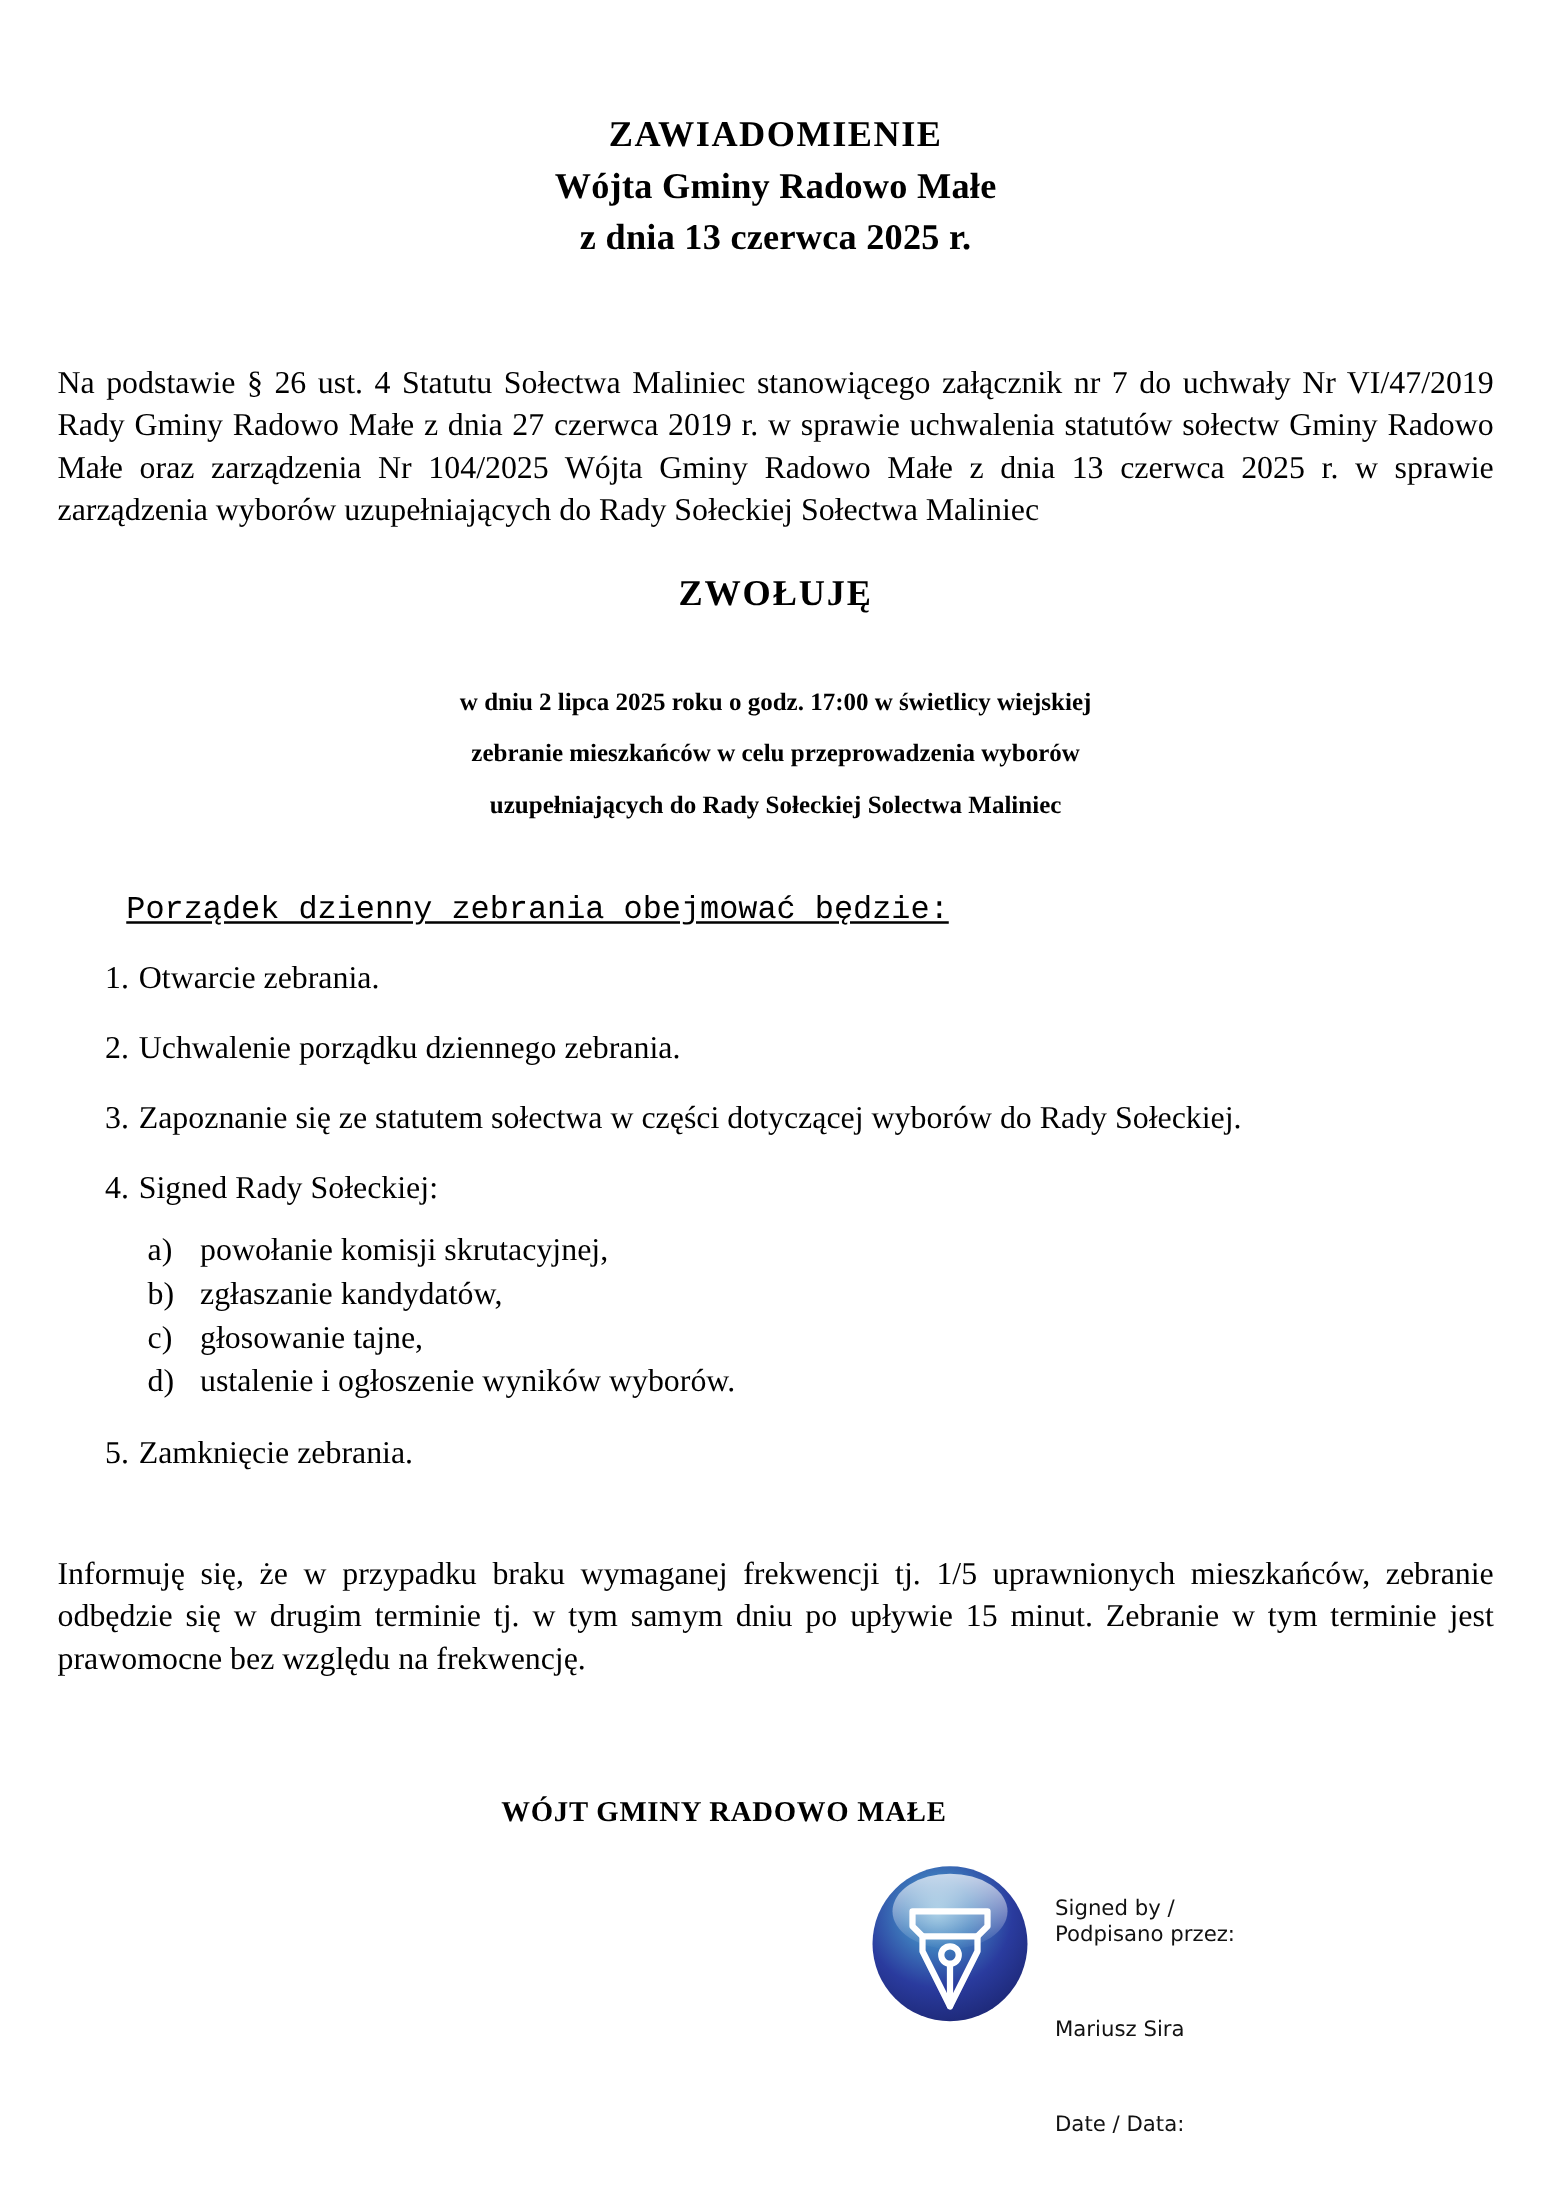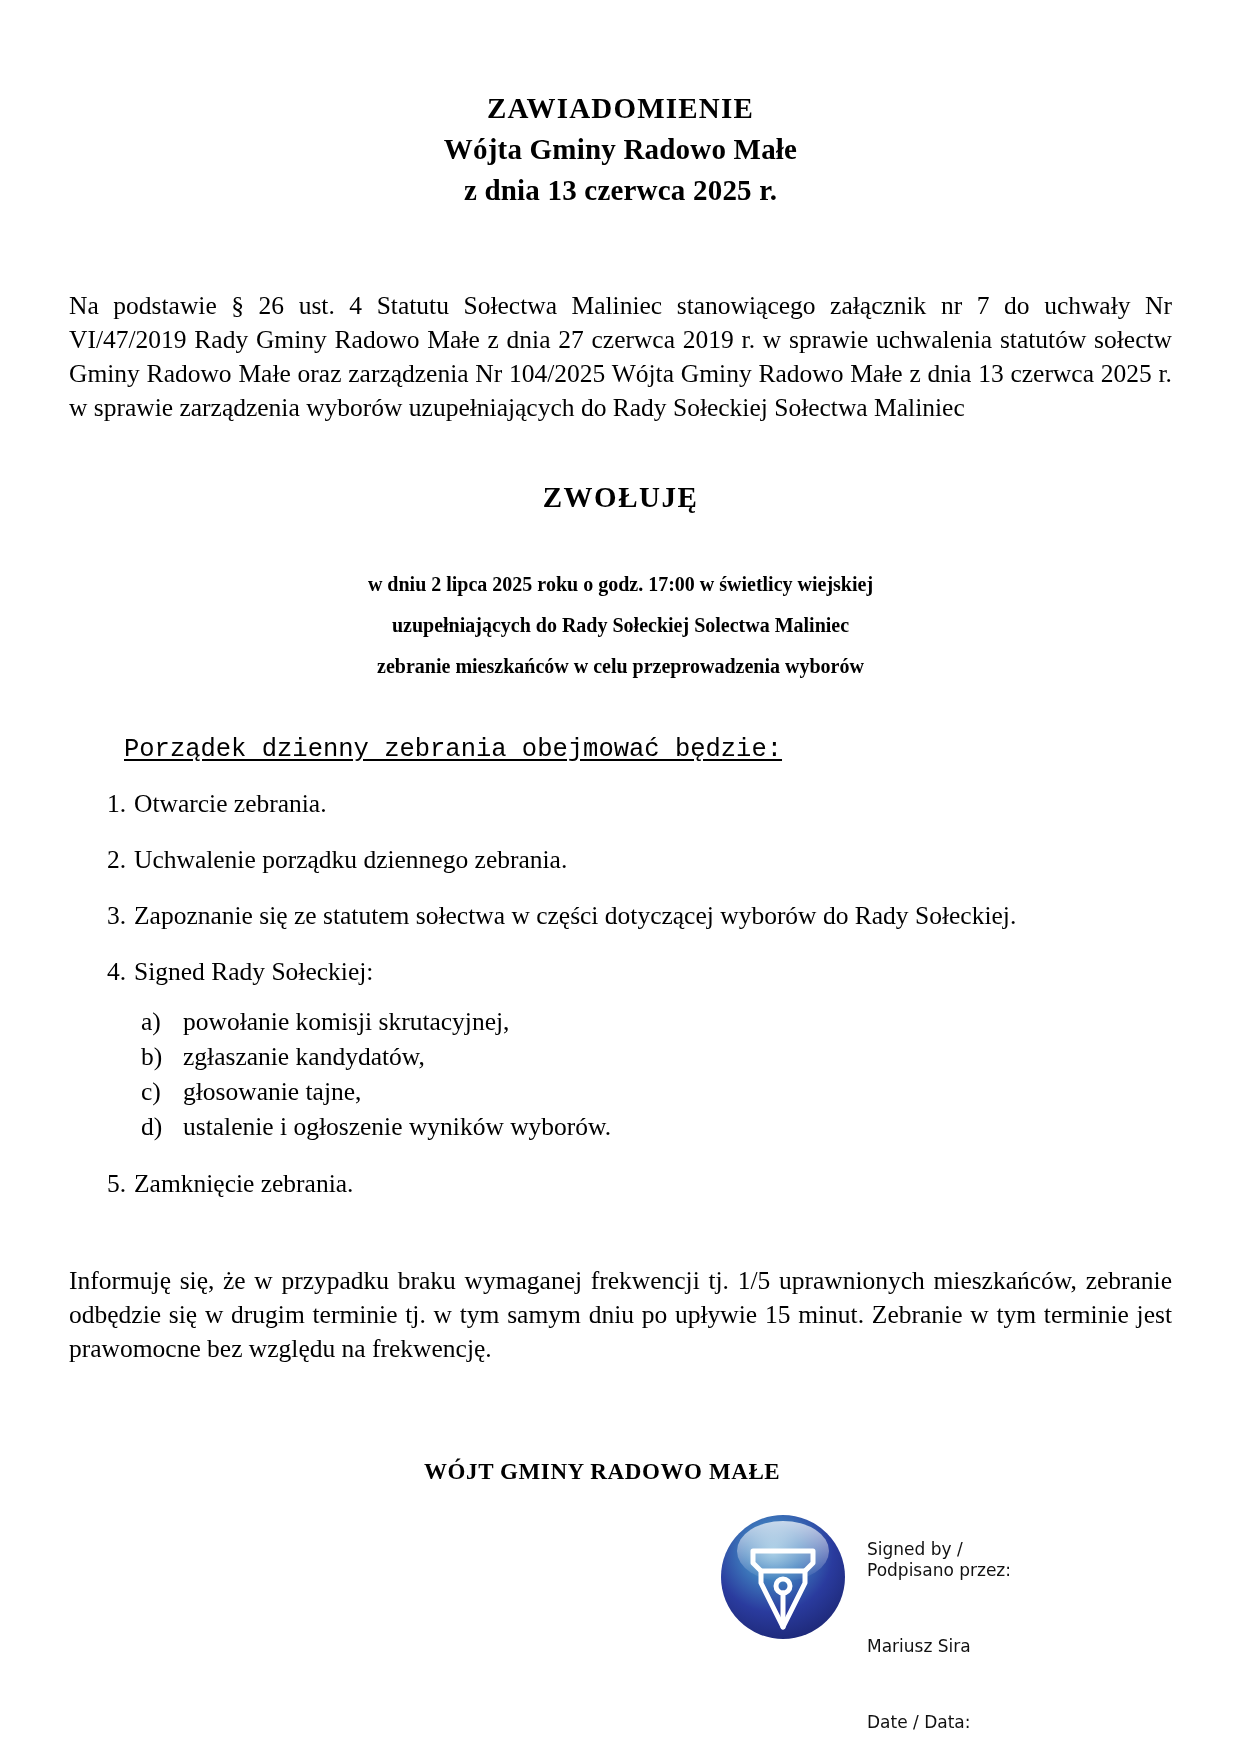--- a/index.html
+++ b/index.html
@@ -13,21 +13,21 @@
     font-family: "Liberation Serif", "DejaVu Serif", serif;
     color: #000000;
     position: relative;
     overflow: hidden;
   }
   .page {
     position: relative;
     width: 1241px;
     height: 1535px;
     box-sizing: border-box;
-    padding: 0 69px;
+    padding: 0 46px;
   }
   
   .doc-header {
     text-align: center;
     padding-top: 88px;
   }
   .doc-header .line {
     font-weight: bold;
     font-size: 29px;
     line-height: 41px;
@@ -48,21 +48,21 @@
   }
   .para-closing {
     margin-top: 0;
   }
   
   .zwoluje {
     text-align: center;
     font-weight: bold;
     font-size: 29px;
     letter-spacing: 1.5px;
-    margin-top: 56px;
+    margin-top: 34px;
   }
   
   .convocation {
     text-align: center;
     font-weight: bold;
     font-size: 20px;
     line-height: 41px;
     margin-top: 50px;
     padding: 0 35px;
   }
@@ -162,22 +162,22 @@
     <div class="line">Wójta Gminy Radowo Małe</div>
     <div class="line">z dnia 13 czerwca 2025 r.</div>
   </div>
 
   <p class="para para-intro">Na podstawie § 26 ust. 4 Statutu Sołectwa Maliniec stanowiącego załącznik nr 7 do uchwały Nr VI/47/2019 Rady Gminy Radowo Małe z dnia 27 czerwca 2019 r. w sprawie uchwalenia statutów sołectw Gminy Radowo Małe oraz zarządzenia Nr 104/2025 Wójta Gminy Radowo Małe z dnia 13 czerwca 2025 r. w sprawie zarządzenia wyborów uzupełniających do Rady Sołeckiej Sołectwa Maliniec</p>
 
   <div class="zwoluje">ZWOŁUJĘ</div>
 
   <div class="convocation">
     <span class="cline">w dniu 2 lipca 2025 roku o godz. 17:00 w świetlicy wiejskiej</span>
+    <span class="cline">zebranie mieszkańców w celu przeprowadzenia wyborów</span>
     <span class="cline">uzupełniających do Rady Sołeckiej Solectwa Maliniec</span>
-    <span class="cline">zebranie mieszkańców w celu przeprowadzenia wyborów</span>
   </div>
 
   <div class="agenda-heading">
     <span>Porządek dzienny zebrania obejmować będzie:</span>
   </div>
 
   <ul class="agenda-list">
     <li class="agenda-item">
       <span class="num">1.</span>
       <span>Otwarcie zebrania.</span>

